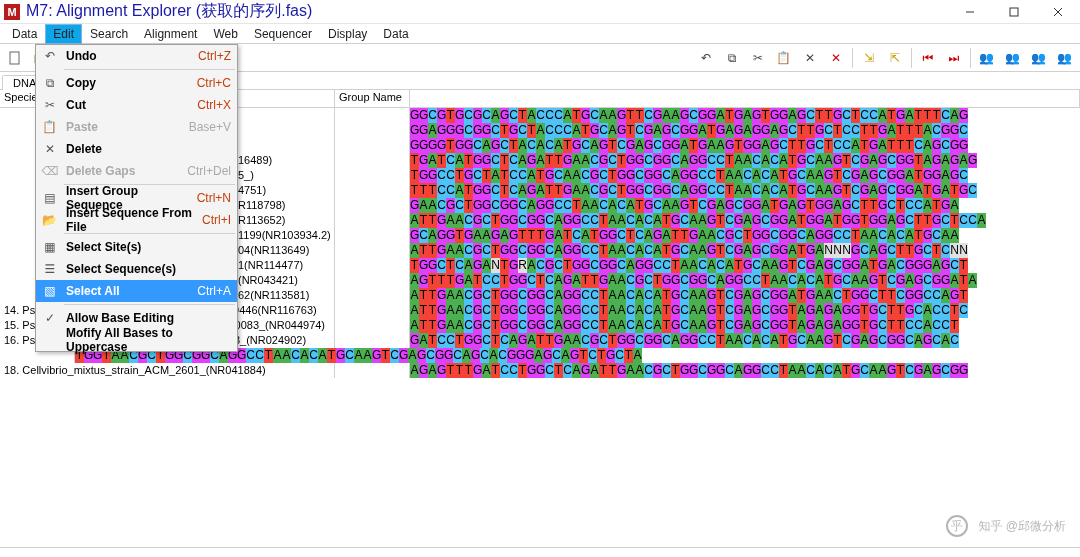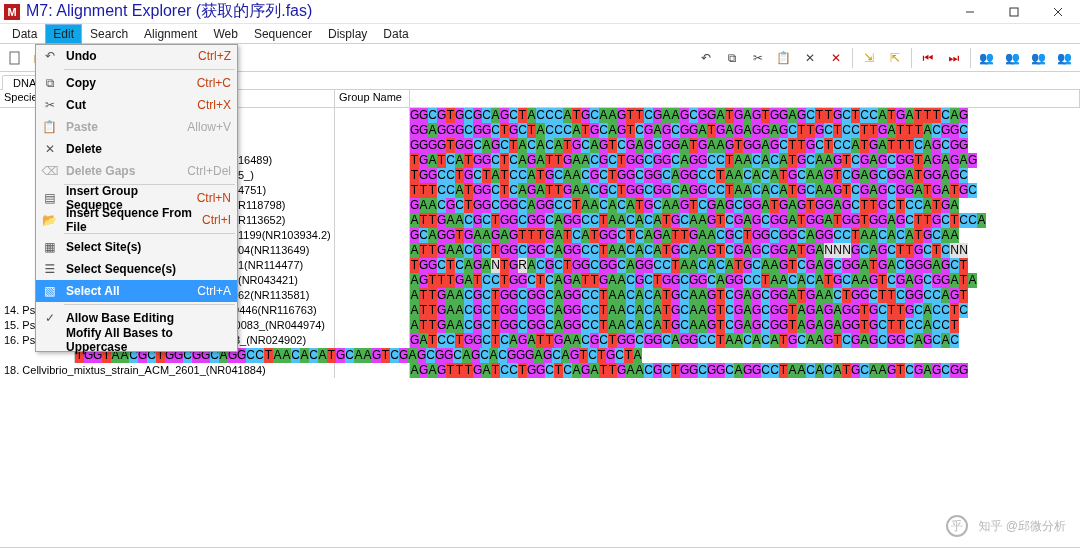--- a/index.html
+++ b/index.html
@@ -1400,21 +1400,21 @@
       <span class="shortcut-col">Ctrl+C</span>
     </div>
     <div class="row-item">
       <span class="icon-col">✂</span>
       <span class="label-col">Cut</span>
       <span class="shortcut-col">Ctrl+X</span>
     </div>
     <div class="row-item disabled">
       <span class="icon-col">📋</span>
       <span class="label-col">Paste</span>
-      <span class="shortcut-col">Allow+V</span>
+      <span class="shortcut-col">Base+V</span>
     </div>
     <div class="row-item">
       <span class="icon-col">✕</span>
       <span class="label-col">Delete</span>
       <span class="shortcut-col"></span>
     </div>
     <div class="row-item disabled">
       <span class="icon-col">⌫</span>
       <span class="label-col">Delete Gaps</span>
       <span class="shortcut-col">Ctrl+Del</span>

